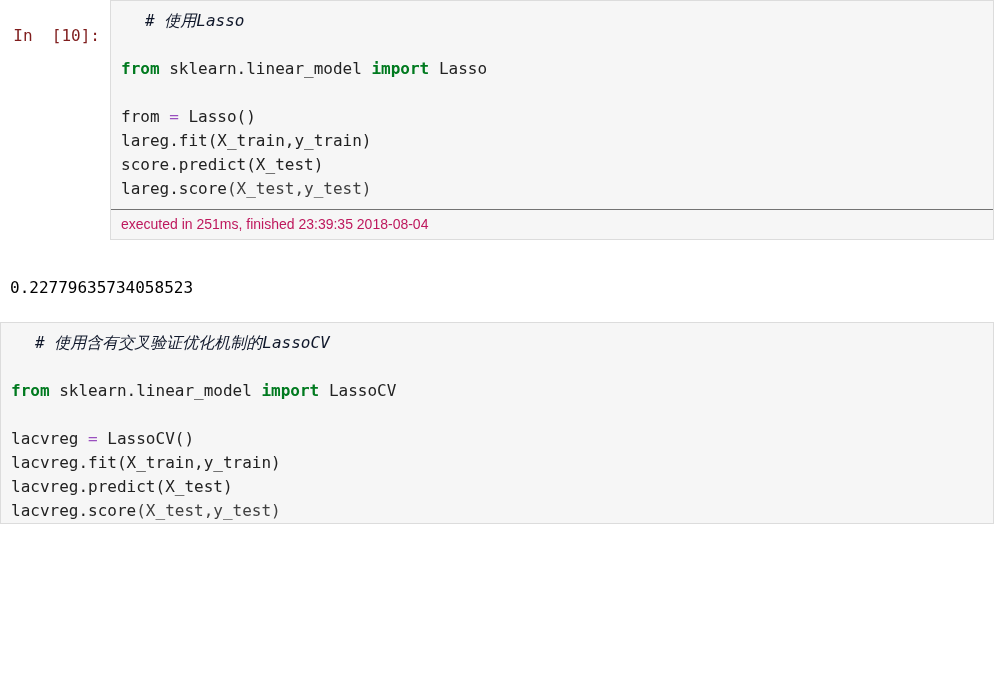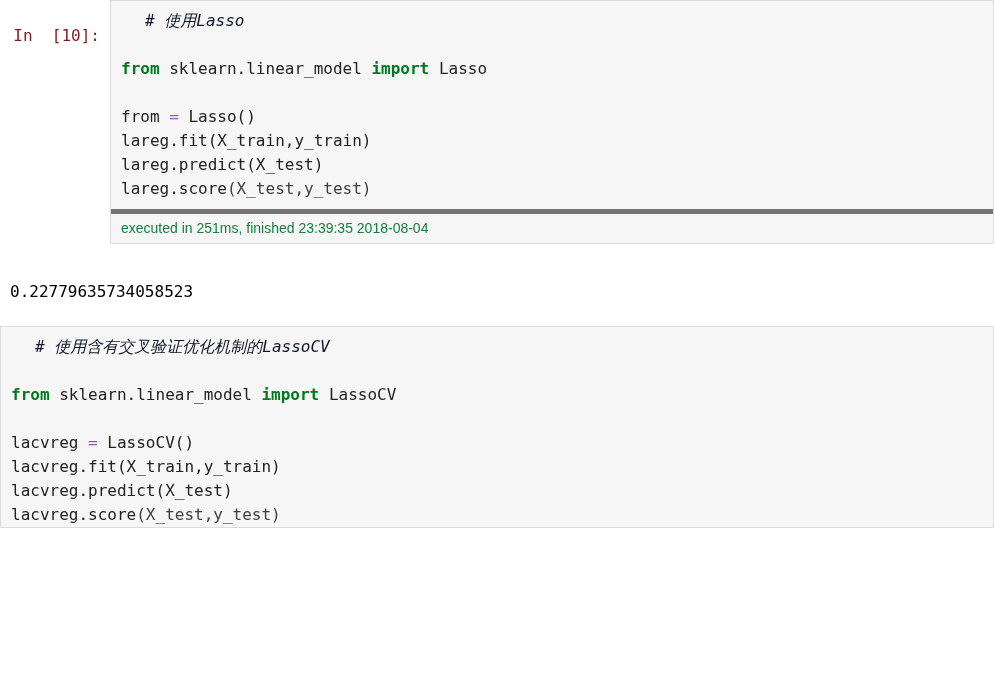--- a/index.html
+++ b/index.html
@@ -30,22 +30,22 @@
     background: #f6f6f6;
     border: 1px solid #dcdcdc;
     padding: 8px 10px 0 10px;
     font-family: Consolas, 'DejaVu Sans Mono', monospace;
     white-space: pre;
     margin-bottom: 0;
   }
   .exec-time {
     font-family: Arial, sans-serif;
     font-size: 14px;
-    color: #15803d;
-    border-top: 5px solid #737373;
+    color: #be185d;
+    border-top: 1px solid #737373;
     margin: 8px -10px 0 -10px;
     padding: 4px 10px;
   }
   .out-area {
     flex: 1;
     padding: 4px 10px;
     font-family: Consolas, monospace;
     white-space: pre;
     margin-top: 32px;
   }
@@ -63,21 +63,21 @@
 <body>
 
 <div class="cell">
   <div class="prompt prompt-in">In  [10]:</div>
   <div class="code-area"><span class="c-comment"># 使用Lasso</span>
 
 <span class="c-keyword">from</span><span class="c-plain"> sklearn.linear_model </span><span class="c-keyword">import</span><span class="c-plain"> Lasso</span>
 
 <span class="c-plain">from </span><span class="c-op">=</span><span class="c-plain"> Lasso</span><span class="c-paren1">()</span>
 <span class="c-plain">lareg.fit</span><span class="c-paren1">(X_train,y_train)</span>
-<span class="c-plain">lareg.predict</span><span class="c-paren1">(X_test)</span>
+<span class="c-plain">score.predict</span><span class="c-paren1">(X_test)</span>
 <span class="c-plain">lareg.score</span><span class="c-paren2">(X_test,y_test)</span>
 <div class="exec-time">executed in 251ms, finished 23:39:35 2018-08-04</div></div>
 </div>
 
 <div class="cell">
   <div class="out-area">0.22779635734058523</div>
 </div>
 
 <div class="spacer"></div>
 

